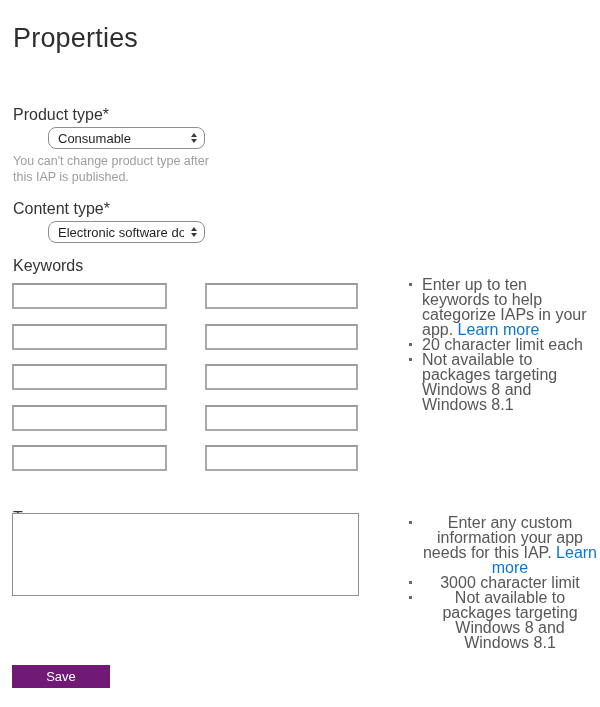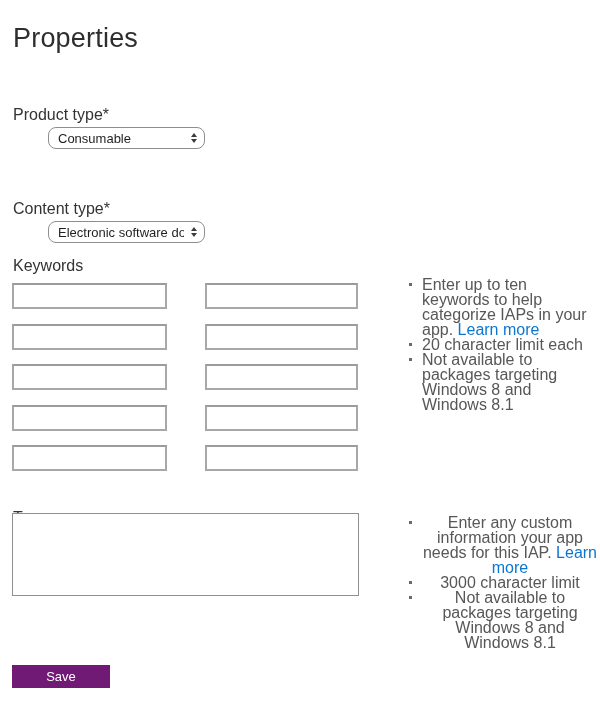--- a/index.html
+++ b/index.html
@@ -184,20 +184,21 @@
   <h1 class="page-title">Properties</h1>
 
   <div class="field-label lbl-product">Product type*</div>
   <div class="select sel-product">
     <span class="select-value">Consumable</span>
     <span class="select-arrows">
       <span class="tri-up"></span>
       <span class="tri-down"></span>
     </span>
   </div>
+  <div class="help-text">You can't change product type after this IAP is published.</div>
 
   <div class="field-label lbl-content">Content type*</div>
   <div class="select sel-content">
     <span class="select-value">Electronic software download</span>
     <span class="select-arrows">
       <span class="tri-up"></span>
       <span class="tri-down"></span>
     </span>
   </div>
 

